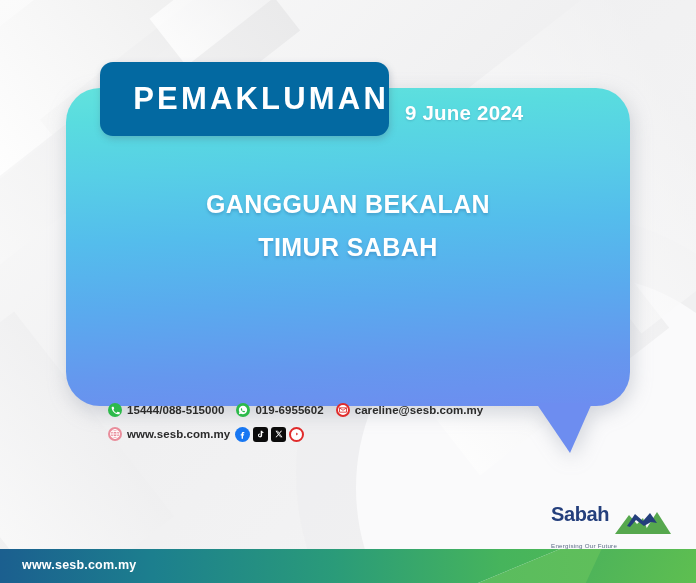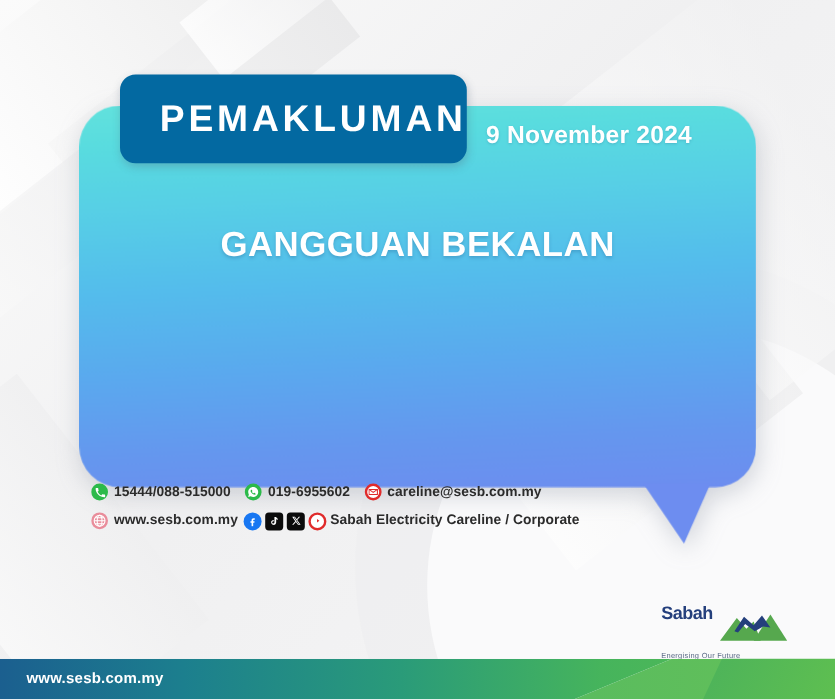--- a/index.html
+++ b/index.html
@@ -164,32 +164,32 @@
   }
 
   
   .headline {
     position: absolute;
     left: 66px;
     top: 183px;
     width: 564px;
     text-align: center;
     color: #ffffff;
-    font-size: 29px;
+    font-size: 25px;
     font-weight: 700;
     line-height: 43px;
     letter-spacing: .4px;
     text-shadow: 0 2px 3px rgba(30,80,130,.28);
   }
   .headline .ln { display: block; white-space: nowrap; }
 
   
   .contacts {
     position: absolute;
-    left: 76px;
+    left: 108px;
     top: 400px;
   }
   .crow {
     display: flex;
     align-items: center;
     height: 20px;
     margin-bottom: 4px;
   }
   .crow .ctext {
     font-size: 11.5px;
@@ -239,21 +239,21 @@
   .logo-row { display: flex; align-items: flex-start; }
   .logo-words {
     line-height: .95;
   }
   .logo-l1, .logo-l2 {
     color: #243f7c;
     font-weight: 700;
     letter-spacing: -.4px;
     display: block;
   }
-  .logo-l1 { font-size: 15px; }
+  .logo-l1 { font-size: 20px; }
   .logo-l2 { font-size: 21px; }
   .logo-tag {
     display: block;
     margin-top: 2px;
     font-size: 6.2px;
     color: #5a6a86;
     letter-spacing: .25px;
     font-weight: 400;
   }
   .logo-mark { margin-left: 4px; margin-top: 1px; }
@@ -318,24 +318,25 @@
 
   <div class="bubble-wrap">
     <div class="bubble"></div>
     <div class="bubble-tail"></div>
   </div>
 
   <div class="badge">
     <span class="badge-text">PEMAKLUMAN</span>
   </div>
 
-  <div class="date">9 November 2024</div>
+  <div class="date">9 June 2024</div>
 
   <div class="headline">
     <span class="ln">GANGGUAN BEKALAN</span>
+    <span class="ln">TIMUR SABAH</span>
   </div>
 
   <div class="contacts">
 
     <div class="crow">
       <span class="ic ic-phone">
         <svg width="9" height="9" viewBox="0 0 24 24" fill="#ffffff">
             <path d="M6.6 10.8c1.7 3.3 4.3 5.9 7.6 7.6l2.5-2.5c.3-.3.8-.4 1.2-.3 1.3.4 2.7.7 4.1.7.7 0 1.2.5 1.2 1.2V21c0 .7-.5 1.2-1.2 1.2C10.4 22.2 1.8 13.6 1.8 3c0-.7.5-1.2 1.2-1.2h3.5c.7 0 1.2.5 1.2 1.2 0 1.4.2 2.8.7 4.1.1.4 0 .9-.3 1.2l-2.5 2.5z"></path>
           </svg>
       </span>
@@ -387,21 +388,20 @@
         <svg width="8" height="8" viewBox="0 0 24 24" fill="#ffffff">
             <path d="M17.9 2h3.3l-7.2 8.2L22.5 22h-6.6l-5.2-6.8L4.7 22H1.4l7.7-8.8L1.5 2h6.8l4.7 6.2L17.9 2zm-1.2 18h1.8L7.4 3.9H5.5L16.7 20z"></path>
           </svg>
       </span>
       <span class="soc soc-yt">
         <svg width="8" height="6" viewBox="0 0 24 18" fill="#e02b2b">
             <path d="M9.5 4.5l6 4.5-6 4.5z"></path>
           </svg>
       </span>
 
-      <span class="ctext">Sabah Electricity Careline / Corporate</span>
     </div>
 
   </div>
 
   <div class="logo">
     <div class="logo-row">
       <div class="logo-words">
         <span class="logo-l1">Sabah</span>
       </div>
       <span class="logo-mark">

